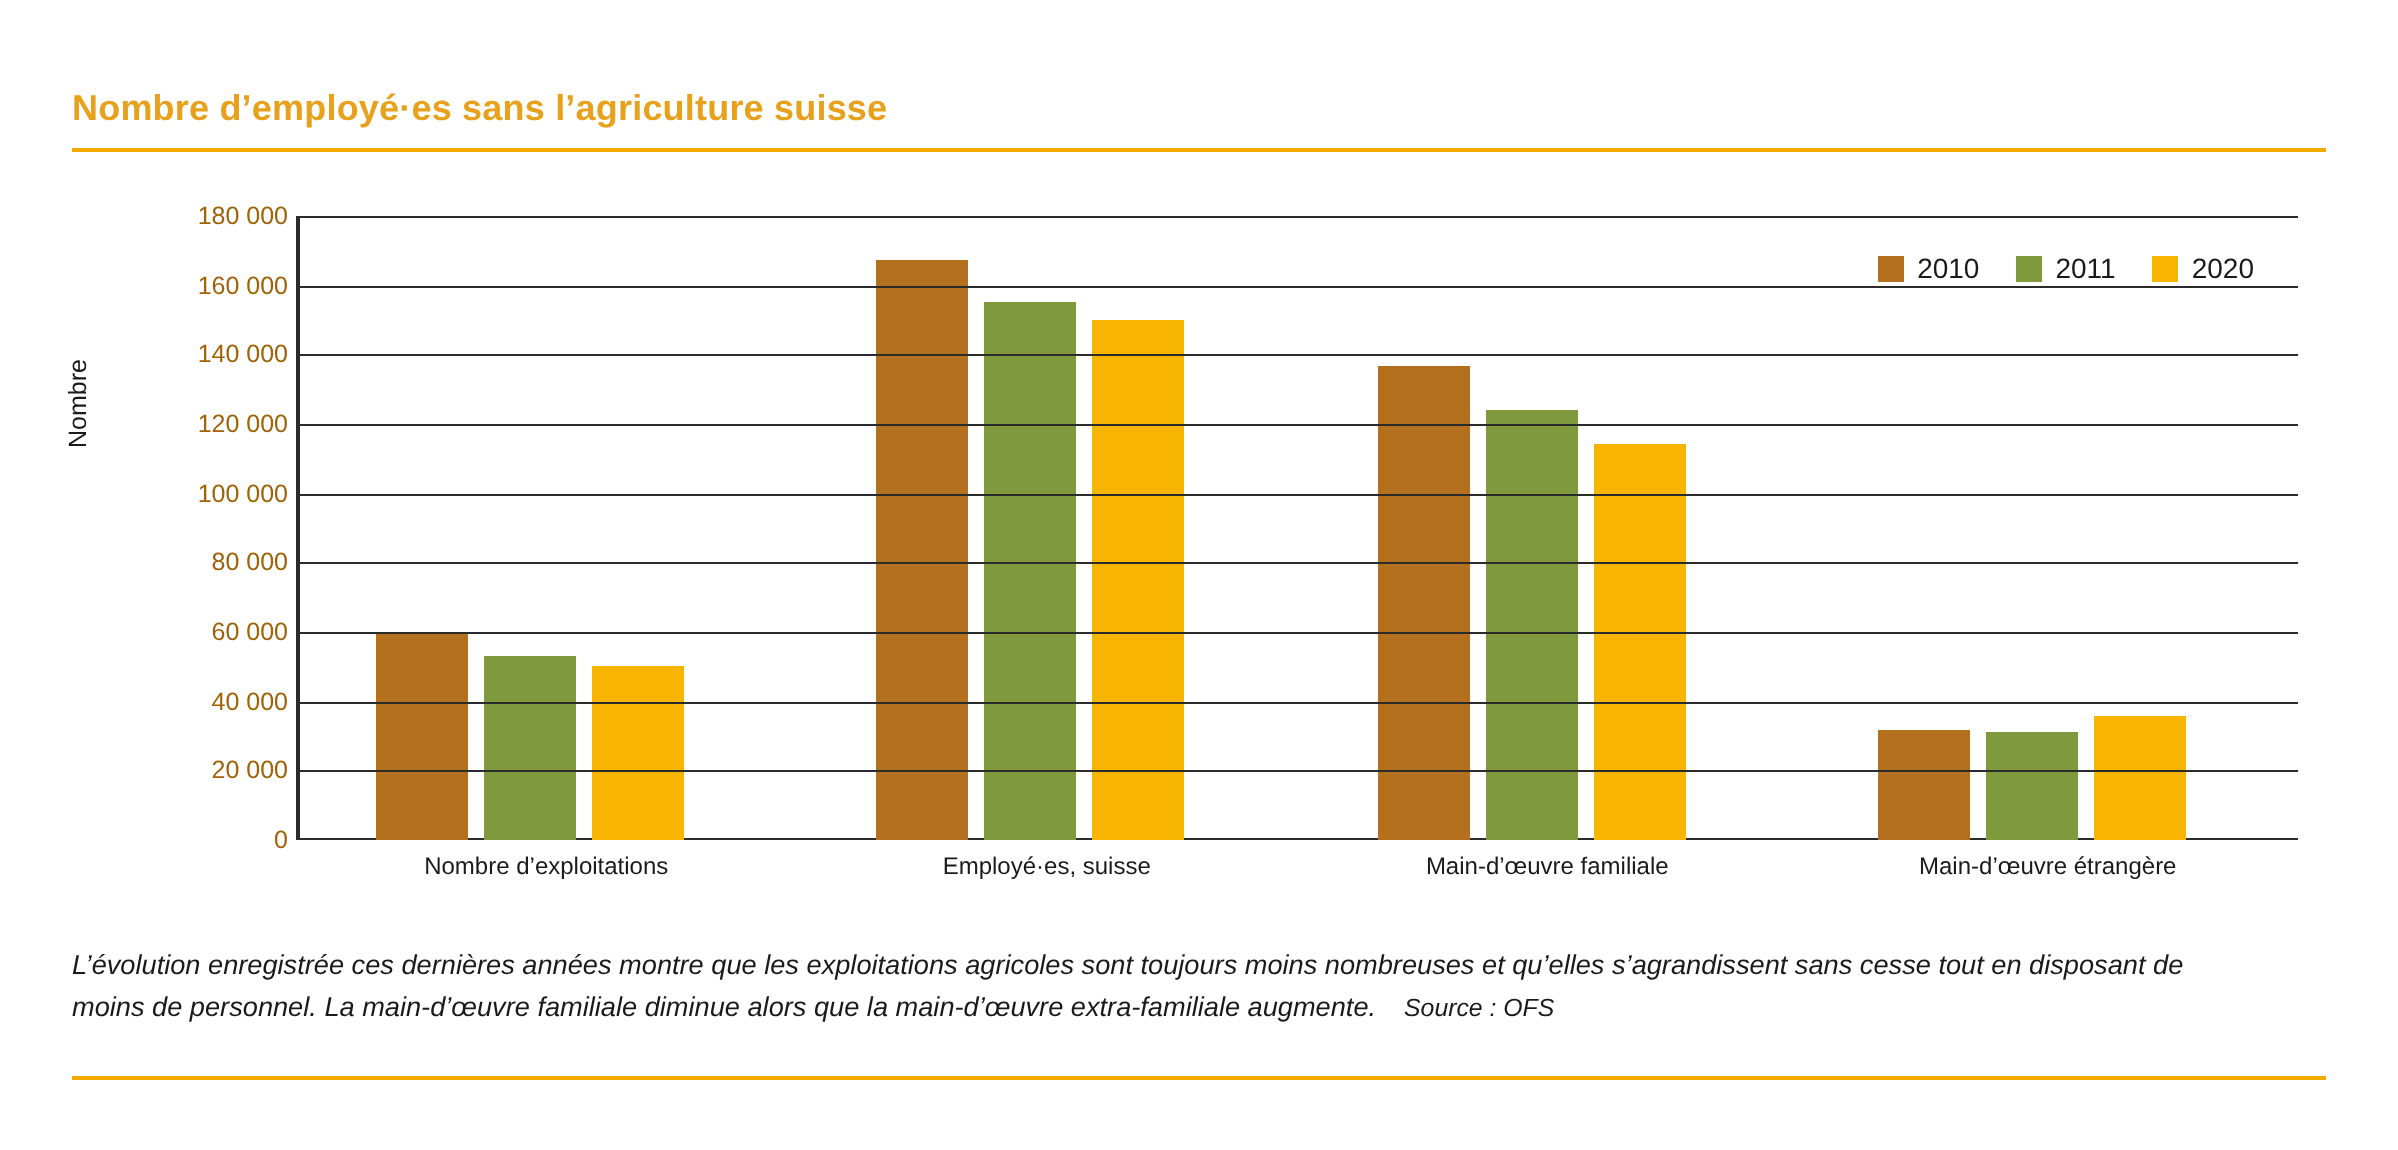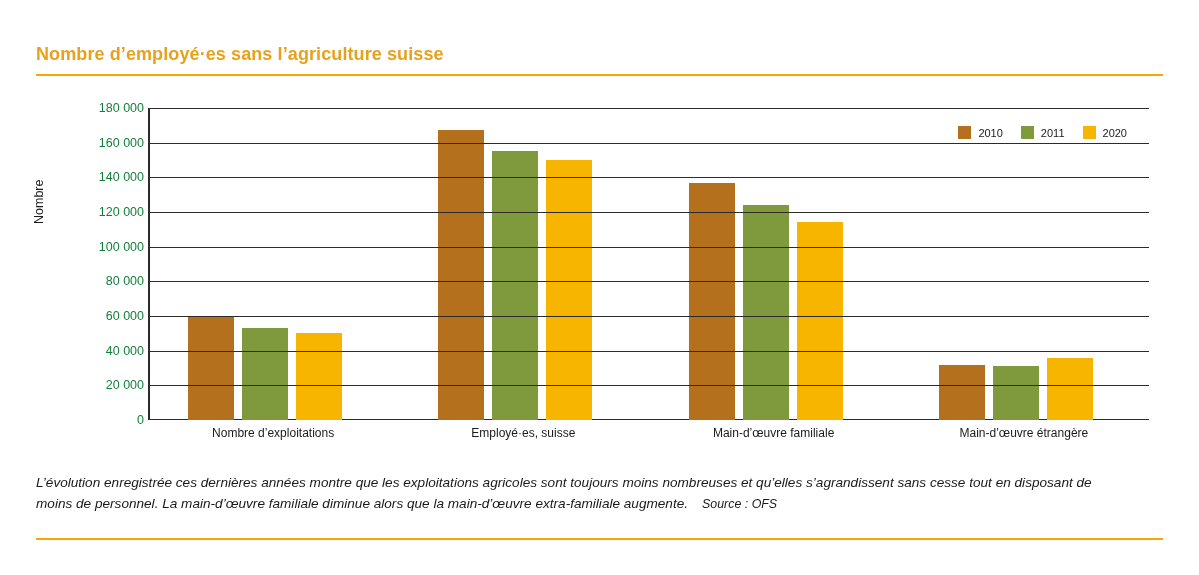--- a/index.html
+++ b/index.html
@@ -94,21 +94,21 @@
     height: 100%;
     background: #2b2b2b;
   }
 
   .ytick {
     position: absolute;
     right: 1005px;
     width: 96px;
     text-align: right;
     font-size: 12.5px;
-    color: #15803d;
+    color: #a16207;
     transform: translateY(-50%);
     white-space: nowrap;
   }
 
   
   .groups {
     position: absolute;
     left: 0;
     bottom: 0;
     width: 100%;
@@ -155,21 +155,21 @@
     right: 22px;
     top: 18px;
     display: flex;
     align-items: center;
     gap: 18px;
   }
   .legend-item {
     display: flex;
     align-items: center;
     gap: 7px;
-    font-size: 11px;
+    font-size: 14px;
     color: #1a1a1a;
   }
   .legend-swatch {
     width: 13px;
     height: 13px;
     display: inline-block;
   }
 
   
   .caption {

